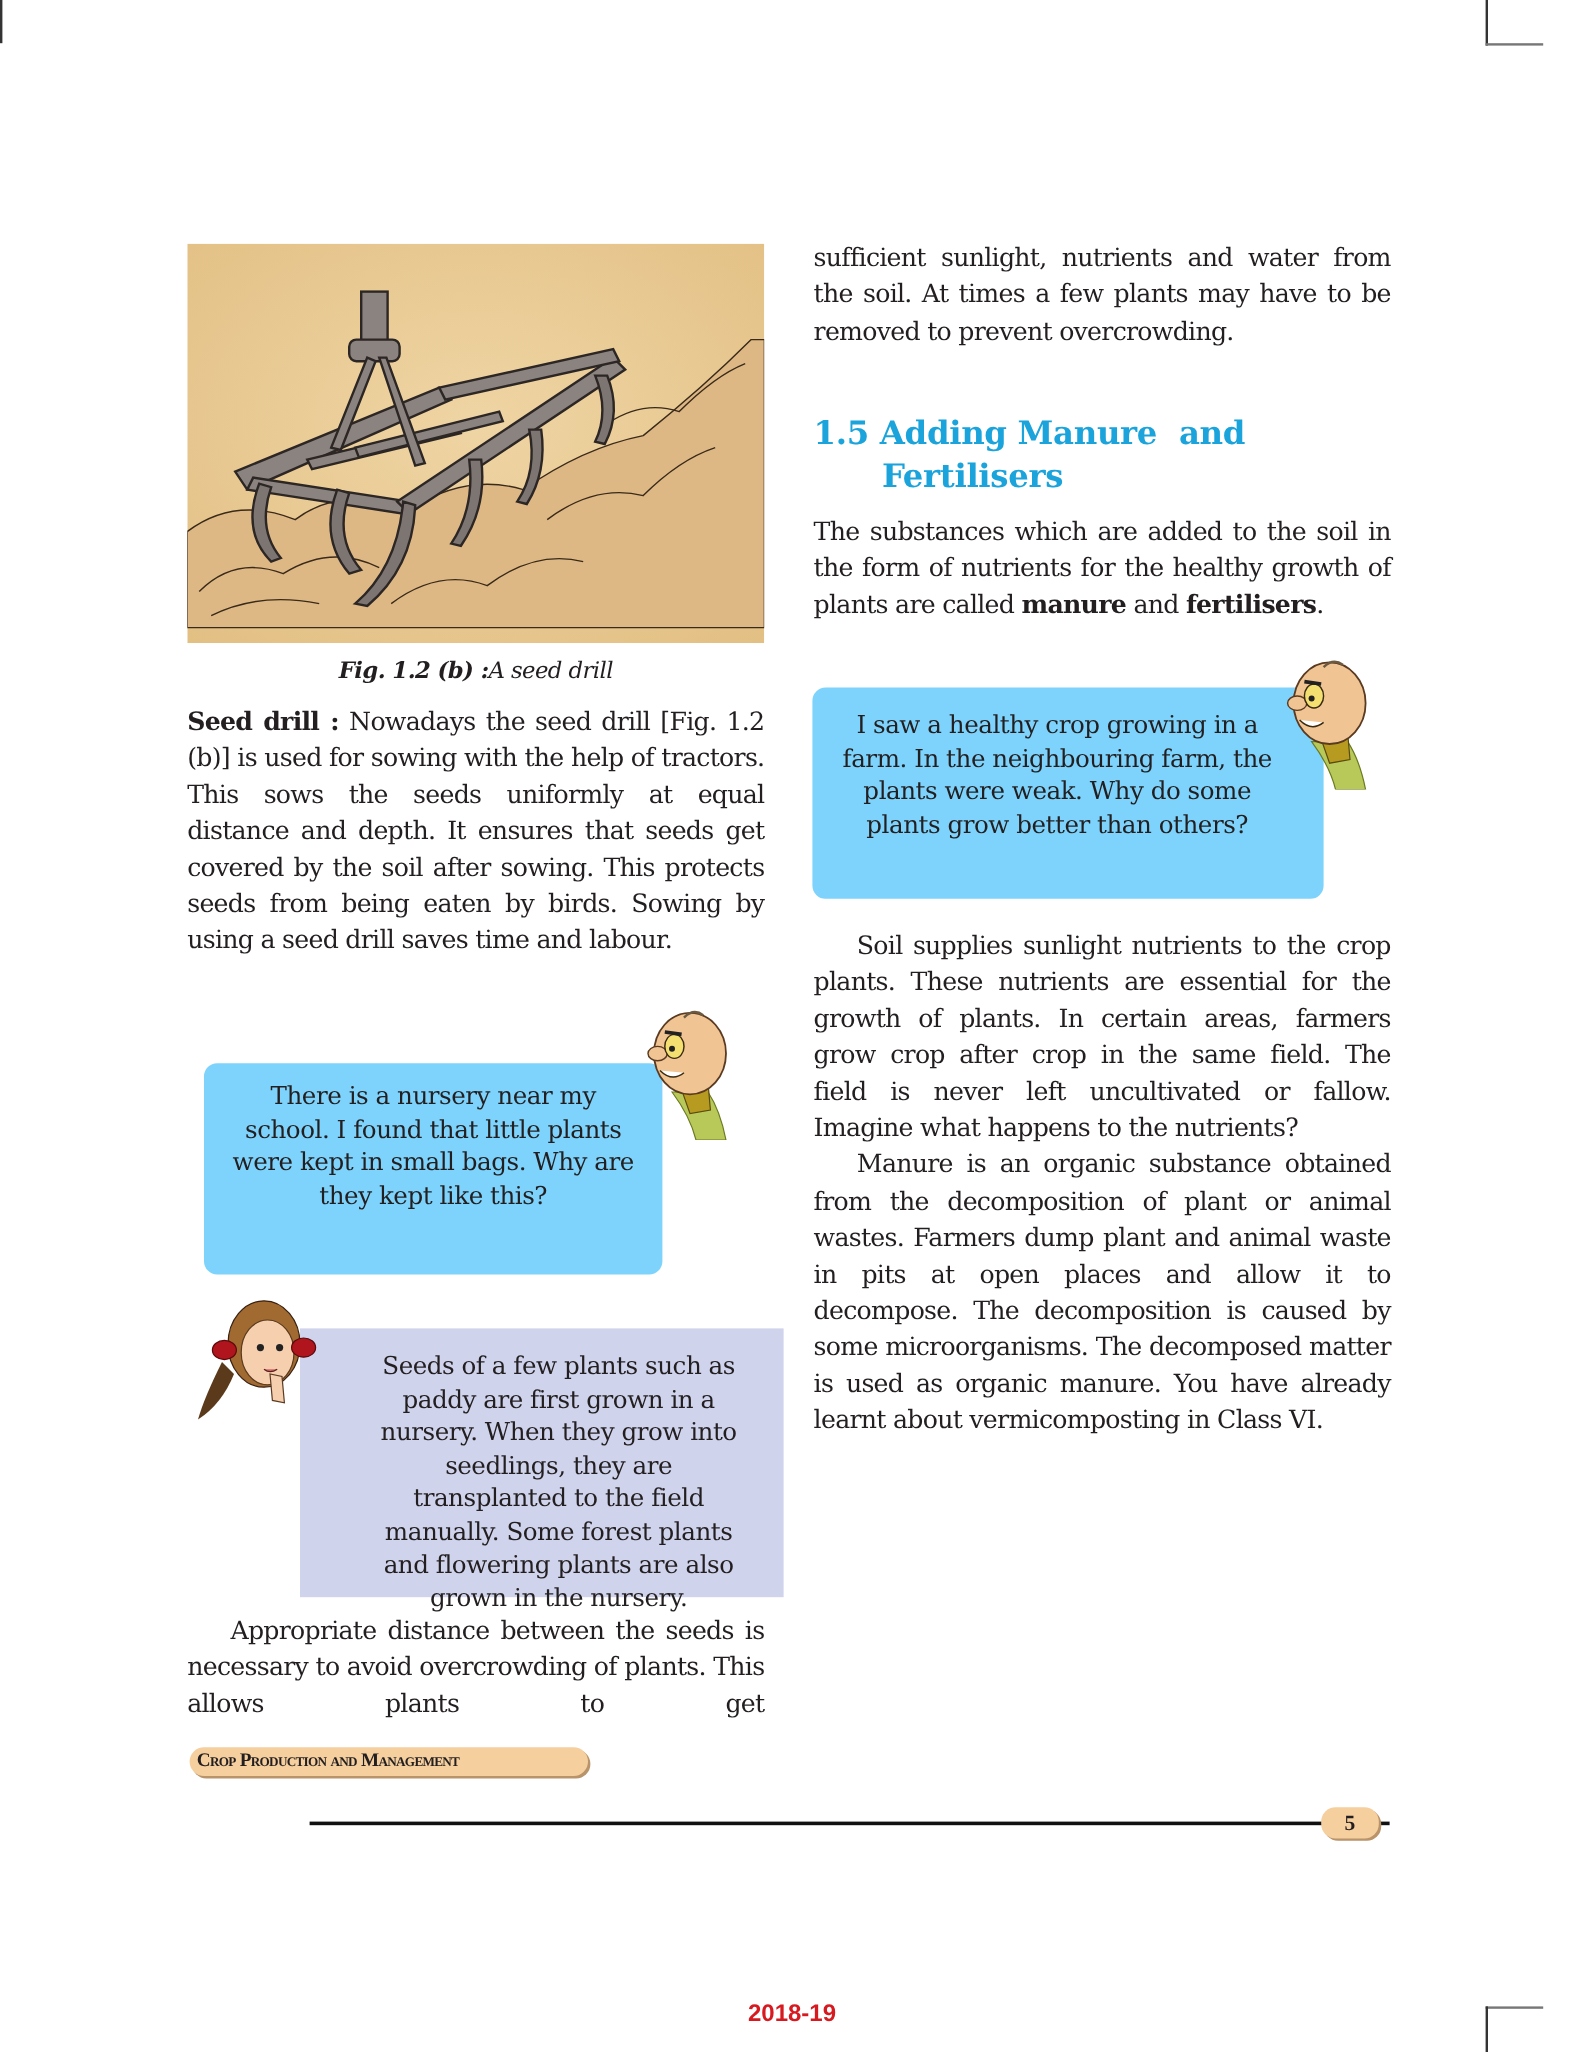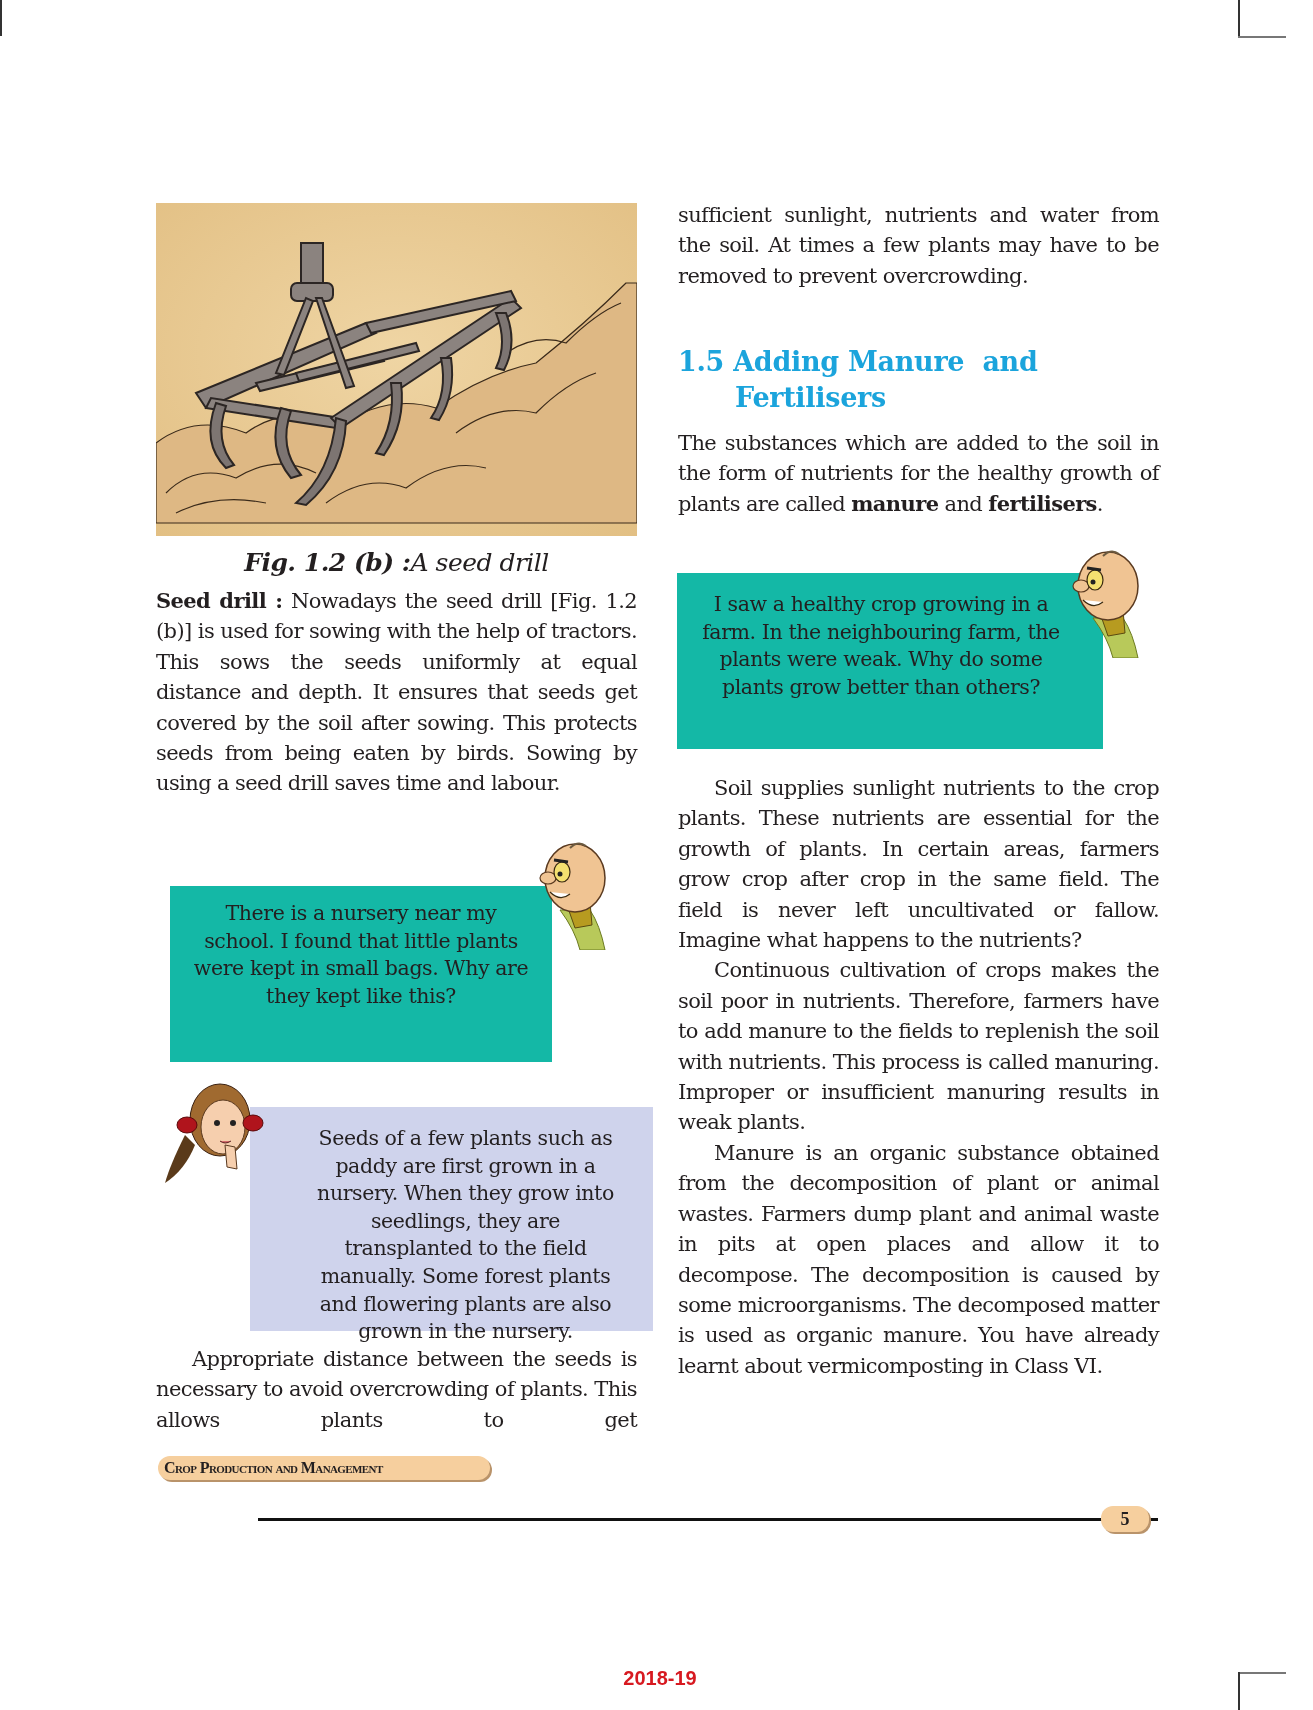--- a/index.html
+++ b/index.html
@@ -3,25 +3,25 @@
 <meta charset="utf-8">
 <style>
   html, body { margin: 0; padding: 0; }
   body { width: 1313px; height: 1710px; background: #ffffff; position: relative; overflow: hidden;
          font-family: "DejaVu Serif", serif; color: #231f20; }
   .crop { position: absolute; background: #333; }
   .col { position: absolute; width: 481px; font-family: "DejaVu Serif", serif; font-size: 21px; line-height: 30.4px; text-align: justify; letter-spacing: -0.6px; }
   .col p { margin: 0; }
   .indent { text-indent: 36px; }
   .figure { position: absolute; left: 156px; top: 203px; width: 481px; height: 333px; overflow: hidden; }
-  .caption { position: absolute; left: 156px; top: 548px; width: 481px; text-align: center; font-size: 25px; letter-spacing: -0.5px; }
+  .caption { position: absolute; left: 156px; top: 548px; width: 481px; text-align: center; font-size: 19px; letter-spacing: -0.5px; }
   .caption b { font-style: italic; }
   .caption i { font-style: italic; }
   .box { position: absolute; font-size: 20.5px; line-height: 27.6px; text-align: center; letter-spacing: -0.4px; box-sizing: border-box; }
-  .teal { background: #14b8a6; }
+  .teal { background: #7dd3fc; border-radius: 11px; }
   .lav { background: #cfd3ec; }
   .heading { position: absolute; left: 678px; top: 344px; width: 481px; color: #1ba4dc; font-weight: bold; font-size: 27px; line-height: 36px; letter-spacing: -0.3px; }
   .heading .l2 { padding-left: 57px; }
   .footer-line { position: absolute; left: 258px; top: 1518px; width: 900px; height: 3px; background: #111; }
   .badge { position: absolute; background: #f6cf9e; border-radius: 12px; box-shadow: 2px 2px 0 #b9936a; font-family: "Liberation Serif", serif; font-weight: bold; color: #231f20; }
   .year { position: absolute; left: 560px; top: 1667px; width: 200px; text-align: center; color: #d71920; font-family: "Liberation Sans", sans-serif; font-weight: bold; font-size: 20px; }
   .char { position: absolute; }
 </style>
 </head>
 <body>
@@ -146,21 +146,20 @@
     <ellipse cx="42" cy="32" rx="8" ry="10" fill="#f4e070" stroke="#3a2a10" stroke-width="1.2"></ellipse>
     <circle cx="40" cy="34" r="2.5" fill="#222"></circle>
     <path d="M30 52 Q40 62 50 54" fill="#fff" stroke="#3a2a10" stroke-width="1.2"></path>
     <path d="M50 8 Q58 0 66 6" fill="none" stroke="#6b5a40" stroke-width="2"></path>
     <path d="M34 20 L48 22" stroke="#222" stroke-width="3"></path>
   </svg>
 </div>
 
 <div class="col" style="left:678px;top:773px;">
   <p class="indent">Soil supplies sunlight nutrients to the crop plants. These nutrients are essential for the growth of plants. In certain areas, farmers grow crop after crop in the same field. The field is never left uncultivated or fallow. Imagine what happens to the nutrients?</p>
-  <p class="indent">Continuous cultivation of crops makes the soil poor in nutrients. Therefore, farmers have to add manure to the fields to replenish the soil with nutrients. This process is called manuring. Improper or insufficient manuring results in weak plants.</p>
   <p class="indent">Manure is an organic substance obtained from the decomposition of plant or animal wastes. Farmers dump plant and animal waste in pits at open places and allow it to decompose. The decomposition is caused by some microorganisms. The decomposed matter is used as organic manure. You have already learnt about vermicomposting in Class VI.</p>
 </div>
 
 <div class="footer-line"></div>
 <div class="badge" style="left:158px;top:1456px;width:326px;height:24px;font-size:16px;line-height:24px;padding-left:6px;font-variant:small-caps;letter-spacing:-0.6px;">
   <span>Crop Production and Management</span>
 </div>
 <div class="badge" style="left:1101px;top:1506px;width:48px;height:26px;font-size:18px;line-height:26px;text-align:center;">
   <span>5</span>
 </div>

